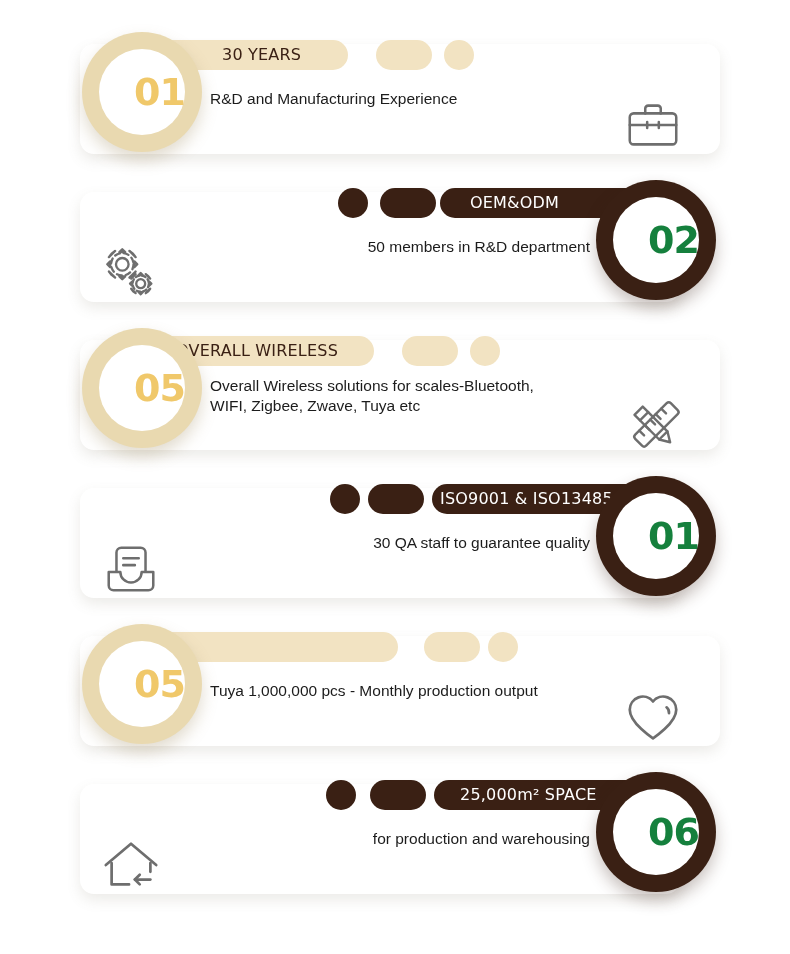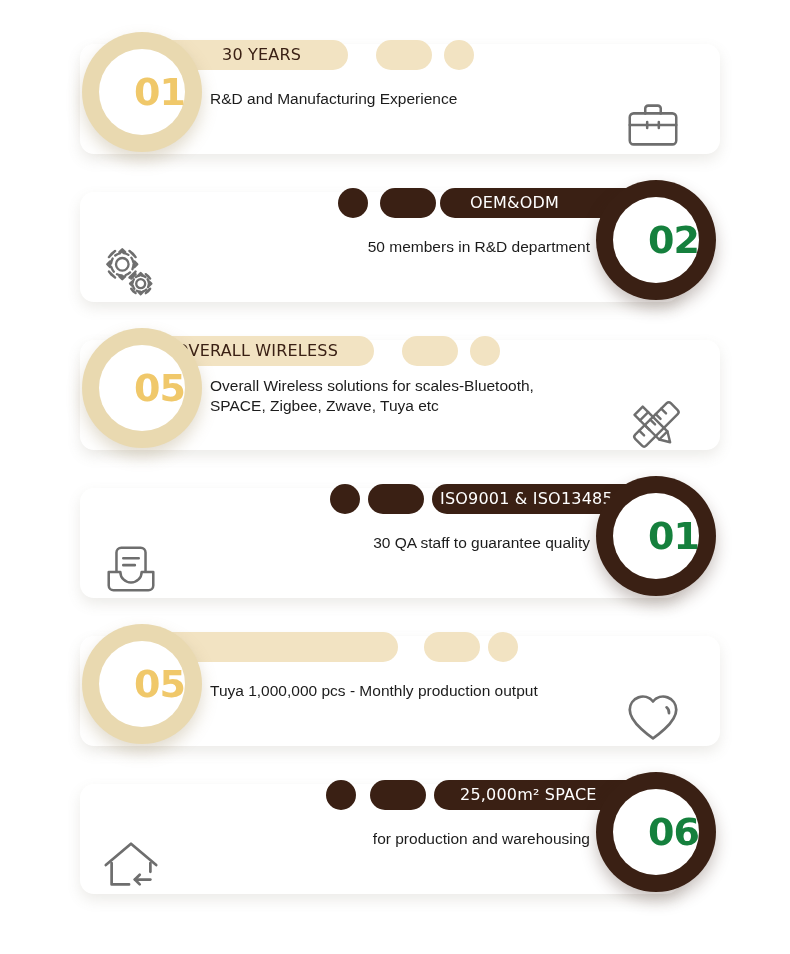--- a/index.html
+++ b/index.html
@@ -243,21 +243,21 @@
       <div class="bar" style="left: 110px; width: 264px;"></div>
       <div class="pill wide" style="left: 402px;"></div>
       <div class="pill narrow" style="left: 470px;"></div>
       <div class="badge-label" style="left: 176px;">OVERALL WIRELESS</div>
       <div class="ring">
         <div class="ring-inner">
           <div class="ring-num">05</div>
         </div>
       </div>
       <div class="desc" style="top: 58px;">Overall Wireless solutions for scales-Bluetooth,
-SPACE, Zigbee, Zwave, Tuya etc</div>
+WIFI, Zigbee, Zwave, Tuya etc</div>
       <div class="feat-icon">
         <svg id="ico-ruler-pencil-icon" viewBox="0 0 64 64" fill="none" stroke="#6e6e6e" stroke-width="2.5" stroke-linecap="round" stroke-linejoin="round">
     <g transform="rotate(45 32 32)">
       <path d="M32 6h10a3 3 0 0 1 3 3v46a3 3 0 0 1-3 3H32a3 3 0 0 1-3-3V9a3 3 0 0 1 3-3z"></path>
       <path d="M29 17h7M29 25h7M29 33h7M29 41h7M29 49h7"></path>
     </g>
     <g transform="rotate(-45 32 32)">
       <path d="M23 14h12v36l-6 10-6-10z"></path>
       <path d="M23 22h12"></path>
       <path d="M23 50h12"></path>

